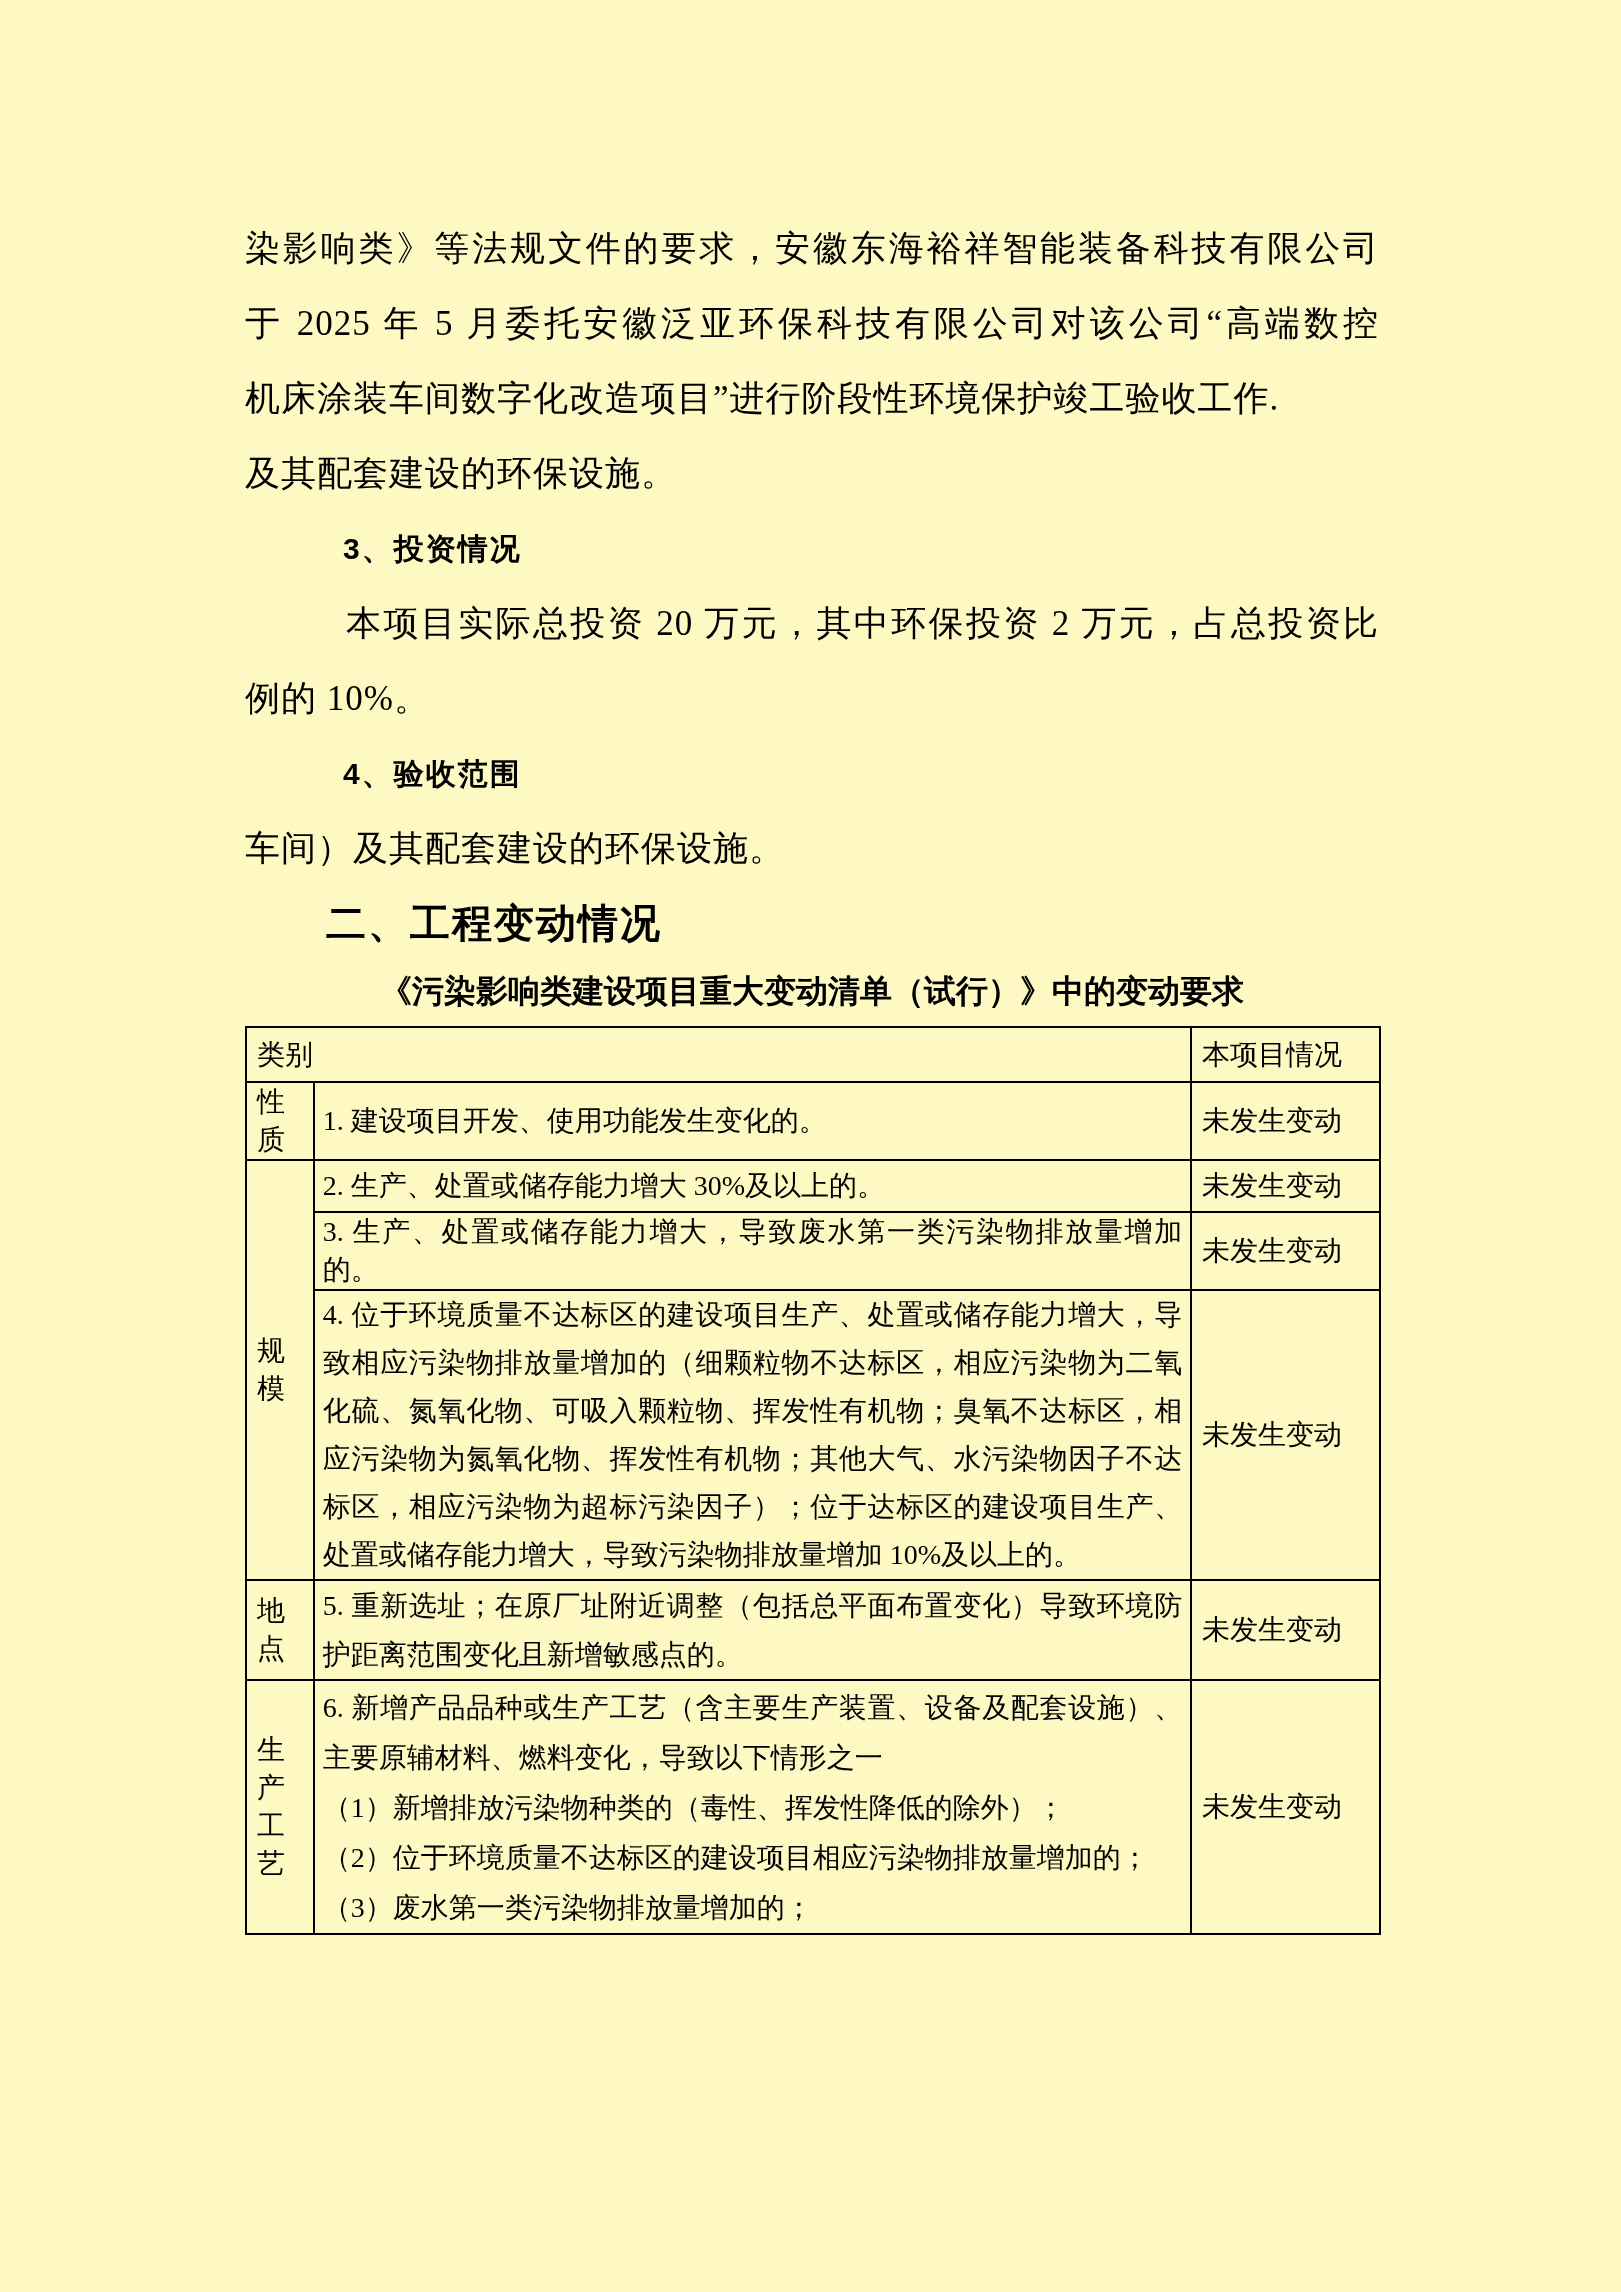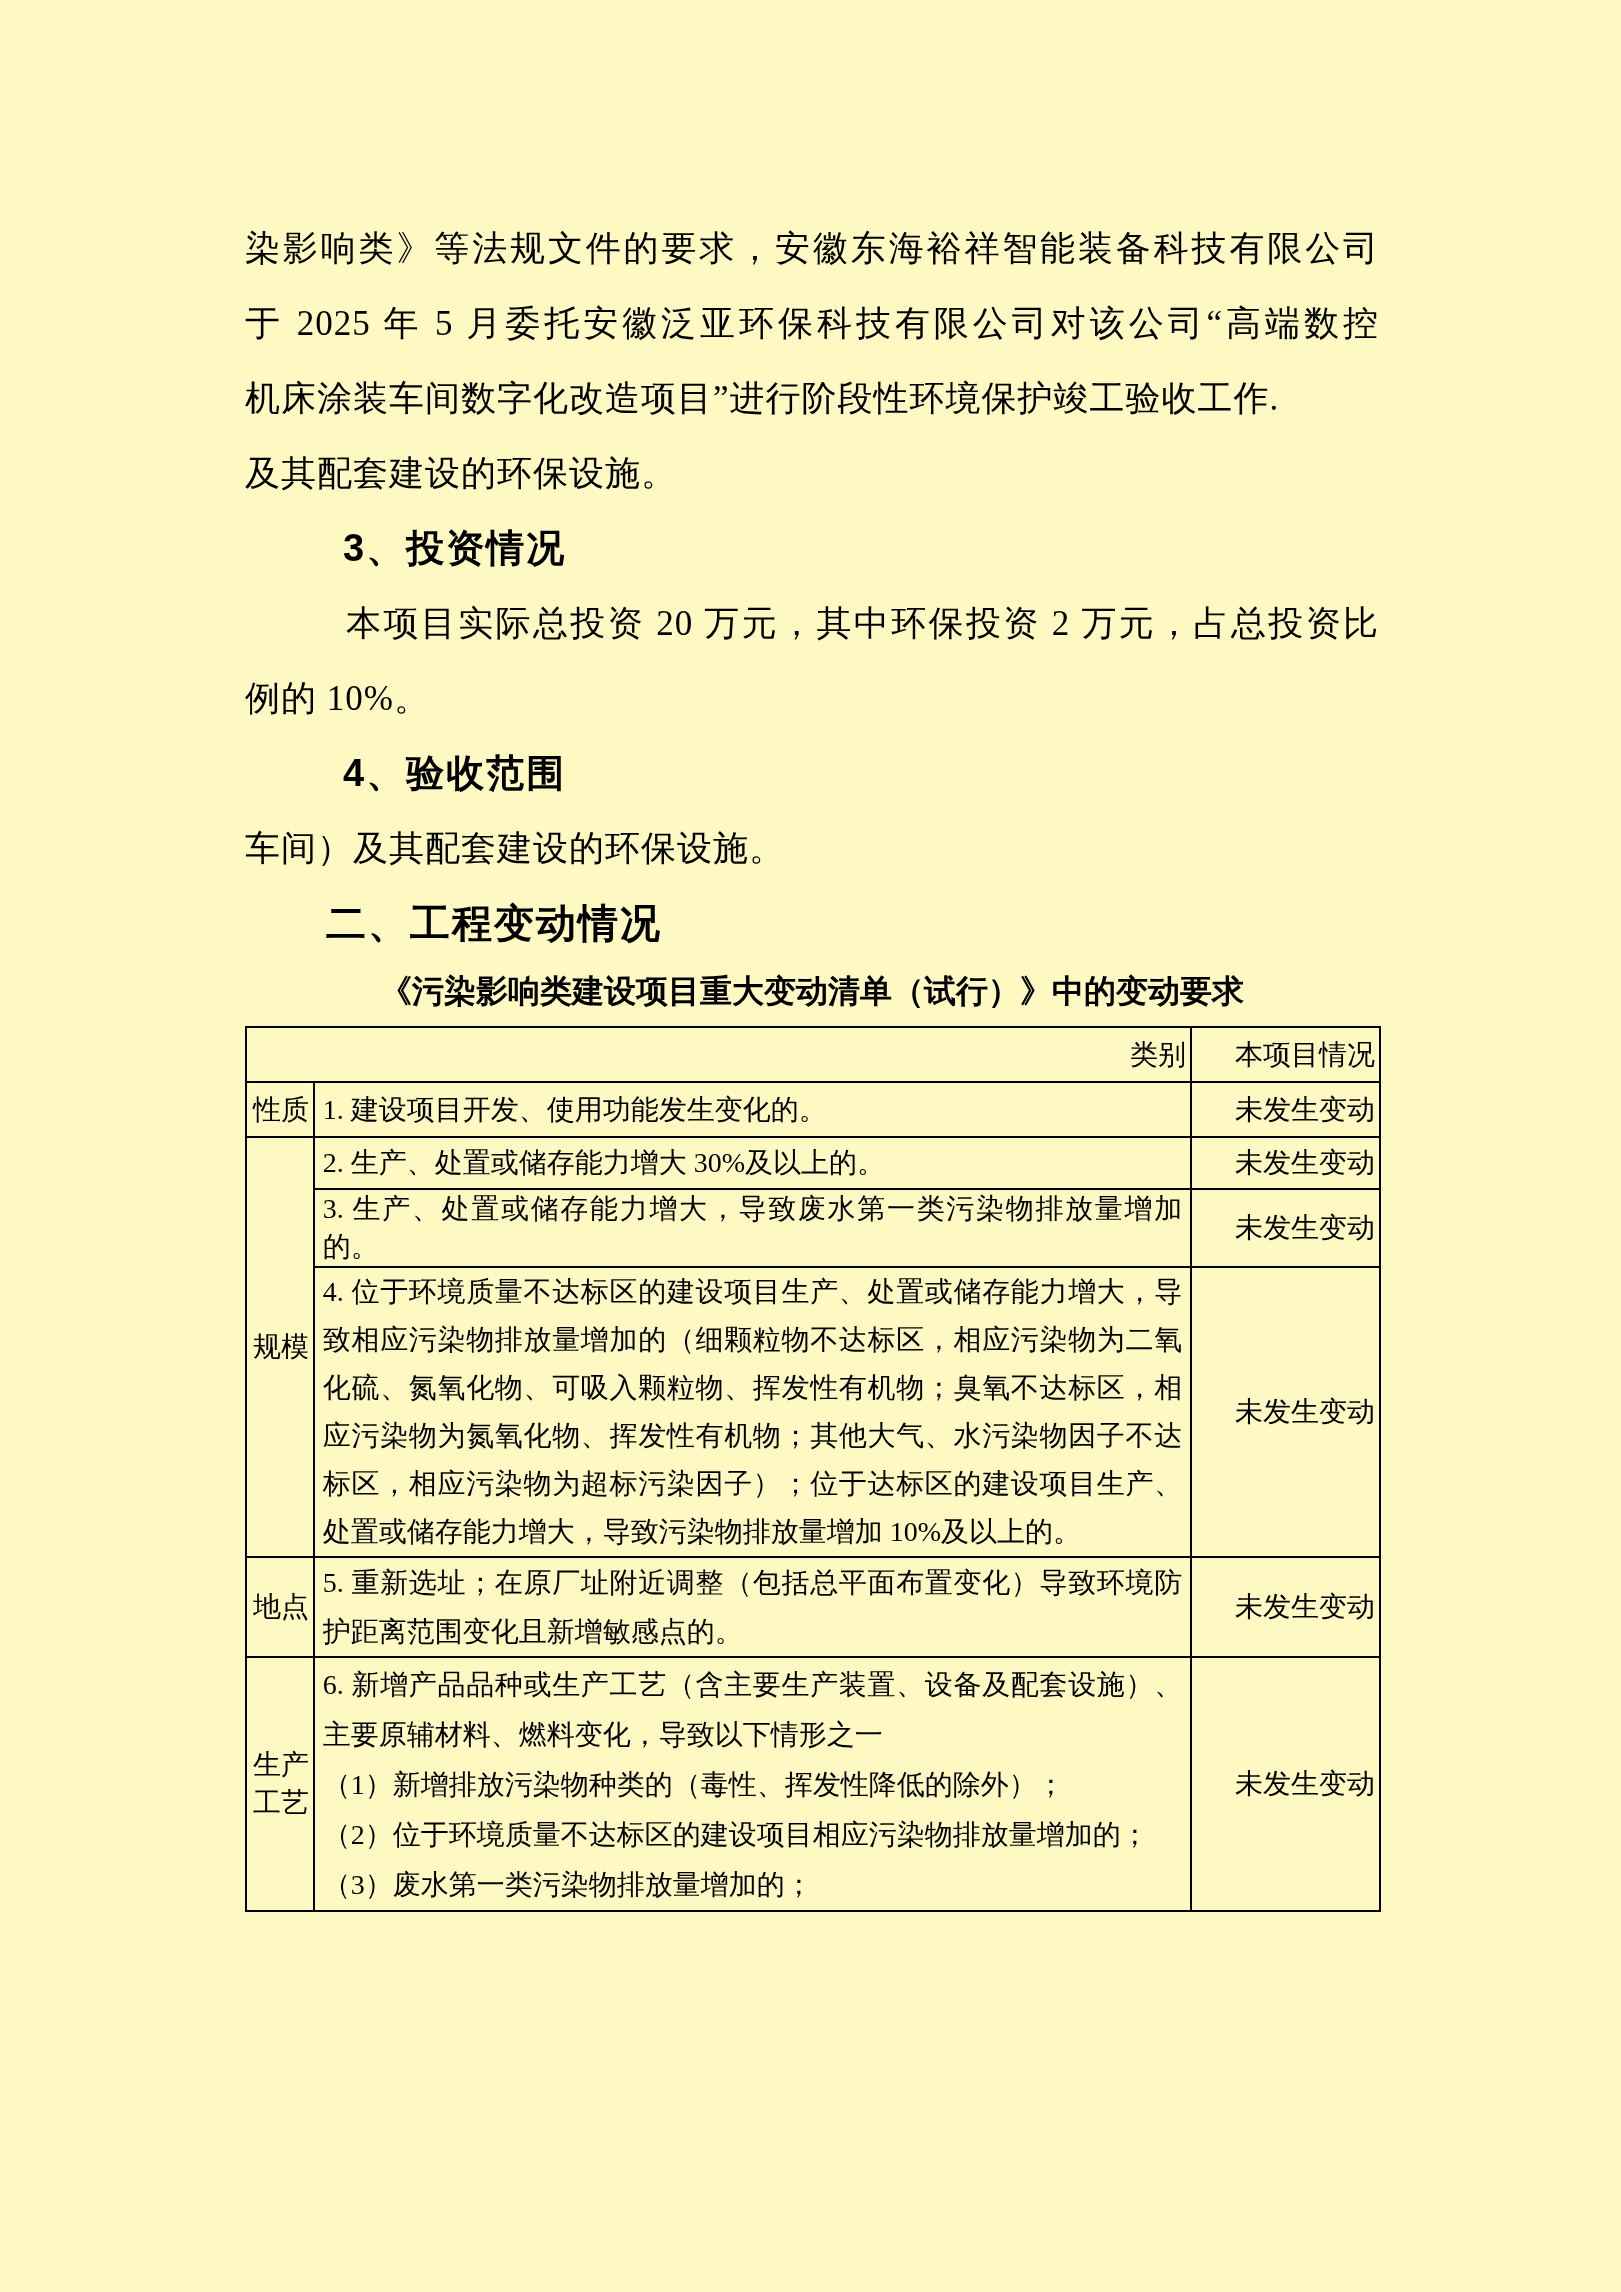--- a/index.html
+++ b/index.html
@@ -26,21 +26,21 @@
   }
   .line.j{text-align:justify;text-align-last:justify;}
   .line.l{text-align:left;}
   .line.ind{text-indent:101px;}
   
   .heading{
     height:75px;
     line-height:75px;
     font-family:"Liberation Sans","DejaVu Sans",sans-serif;
     font-weight:bold;
-    font-size:38px;
+    font-size:30px;
     padding-left:98px;
     letter-spacing:2px;
   }
   .heading.lvl1{padding-left:81px;font-size:40px;}
   .caption{
     height:65px;
     line-height:61px;
     text-align:center;
     font-family:"Liberation Sans","DejaVu Sans",sans-serif;
     font-weight:bold;
@@ -54,21 +54,21 @@
   }
   table.changes td{
     border:2px solid #000;
     font-size:28px;
     vertical-align:middle;
     overflow:hidden;
   }
   col.c-label{width:68px;}
   col.c-item{width:877px;}
   col.c-status{width:189px;}
-  td.center{text-align:right;padding:0 4px;}
+  td.center{text-align:left;padding:0 10px;}
   td.item{
     text-align:justify;
     padding:0 7.8px;
     line-height:1.35;
   }
   tr.r-head{height:55px;}
   tr.r1{height:55px;}
   tr.r2{height:52px;}
   tr.r3{height:75px;}
   tr.r4{height:286px;}

